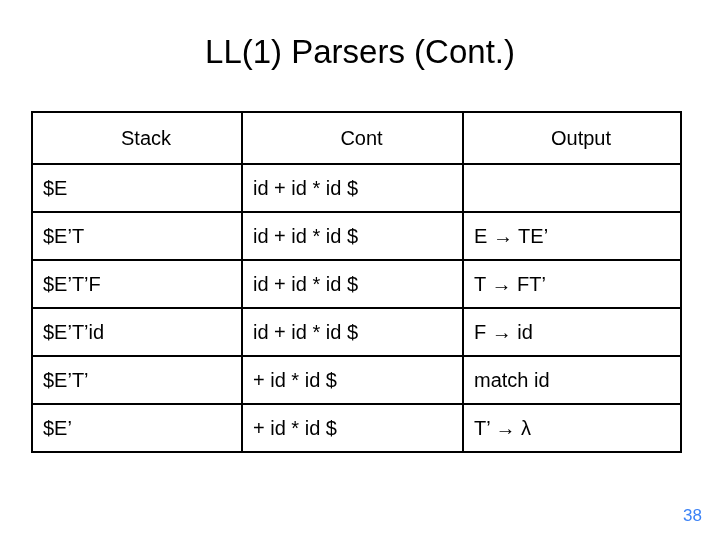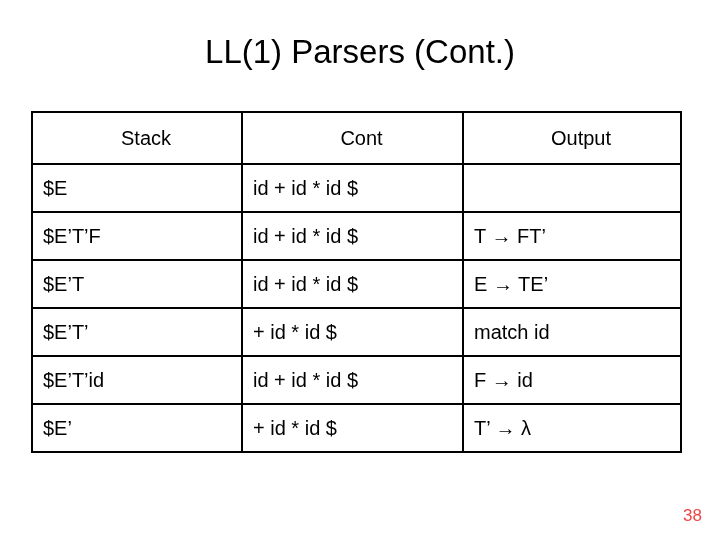--- a/index.html
+++ b/index.html
@@ -80,21 +80,21 @@
   .parse-table thead tr th {
     height: 52px;
   }
 
   .page-number {
     position: absolute;
     right: 18px;
     bottom: 22px;
     font-size: 17px;
     line-height: 20px;
-    color: #ef4444;
+    color: #3b82f6;
     text-align: right;
   }
 </style>
 </head>
 <body>
 
 <div class="slide">
 
   <div class="slide-title">LL(1) Parsers (Cont.)</div>
 
@@ -111,38 +111,38 @@
         <th>Output</th>
       </tr>
     </thead>
     <tbody>
       <tr>
         <td>$E</td>
         <td>id + id * id $</td>
         <td></td>
       </tr>
       <tr>
+        <td>$E’T</td>
+        <td>id + id * id $</td>
+        <td>E → TE’</td>
+      </tr>
+      <tr>
         <td>$E’T’F</td>
         <td>id + id * id $</td>
         <td>T → FT’</td>
       </tr>
       <tr>
-        <td>$E’T</td>
+        <td>$E’T’id</td>
         <td>id + id * id $</td>
-        <td>E → TE’</td>
+        <td>F → id</td>
       </tr>
       <tr>
         <td>$E’T’</td>
         <td>+ id * id $</td>
         <td>match id</td>
-      </tr>
-      <tr>
-        <td>$E’T’id</td>
-        <td>id + id * id $</td>
-        <td>F → id</td>
       </tr>
       <tr>
         <td>$E’</td>
         <td>+ id * id $</td>
         <td>T’ → λ</td>
       </tr>
     </tbody>
   </table>
 
   <div class="page-number">38</div>

